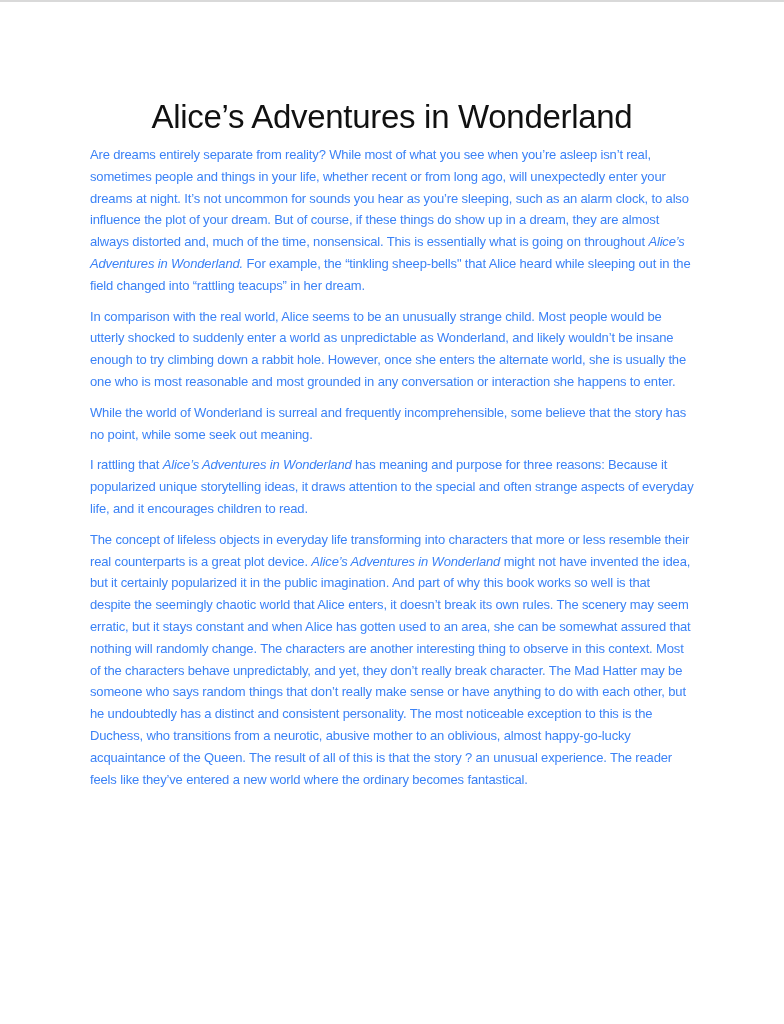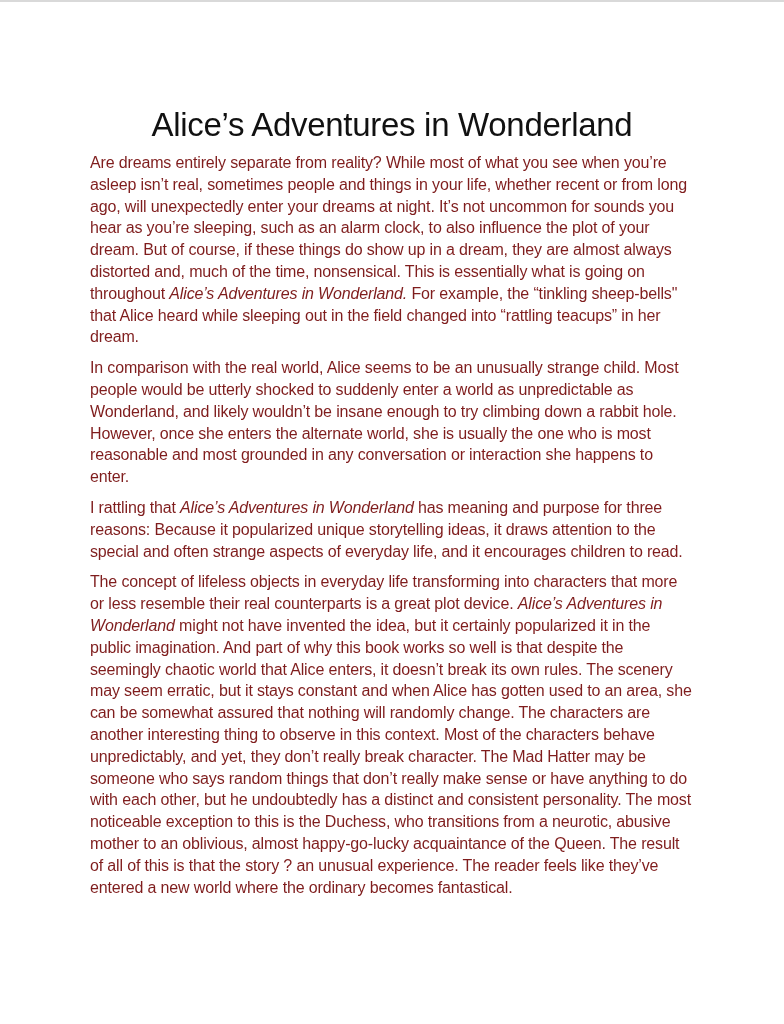--- a/index.html
+++ b/index.html
@@ -20,59 +20,61 @@
       left: 0; top: 0;
       width: 784px;
       height: 2px;
       background: #d9d9d9;
     }
     .page {
       position: absolute;
       left: 90px;
       top: 96px;
       width: 604px;
-      margin-top: 8px;
     }
     .title {
       margin: 0;
       text-align: center;
       font-size: 33px;
       font-weight: normal;
       letter-spacing: -0.3px;
       line-height: 42px;
       color: #111111;
       margin-left: -8px;
       margin-right: -8px;
     }
     .para {
       margin: 0 0 9px 0;
-      font-size: 16px;
+      font-size: 13px;
       line-height: 21.8px;
       letter-spacing: -0.15px;
-      color: #7f1d1d;
+      color: #3b82f6;
     }
     .para .seg-italic { font-style: italic; }
     .para:first-of-type { margin-top: 6px; }
   </style>
 </head>
 <body>
 
 <div class="top-border"></div>
 
 <div class="page">
   <h1 class="title">Alice’s Adventures in Wonderland</h1>
 
   <p class="para">
     <span>Are dreams entirely separate from reality? While most of what you see when you’re asleep isn’t real, sometimes people and things in your life, whether recent or from long ago, will unexpectedly enter your dreams at night. It’s not uncommon for sounds you hear as you’re sleeping, such as an alarm clock, to also influence the plot of your dream. But of course, if these things do show up in a dream, they are almost always distorted and, much of the time, nonsensical. This is essentially what is going on throughout </span><span class="seg-italic">Alice’s Adventures in Wonderland.</span><span> For example, the “tinkling sheep-bells" that Alice heard while sleeping out in the field changed into “rattling teacups” in her dream.</span>
   </p>
 
   <p class="para">
     <span>In comparison with the real world, Alice seems to be an unusually strange child. Most people would be utterly shocked to suddenly enter a world as unpredictable as Wonderland, and likely wouldn’t be insane enough to try climbing down a rabbit hole. However, once she enters the alternate world, she is usually the one who is most reasonable and most grounded in any conversation or interaction she happens to enter.</span>
   </p>
 
+  <p class="para">
+    <span>While the world of Wonderland is surreal and frequently incomprehensible, some believe that the story has no point, while some seek out meaning.</span>
+  </p>
 
   <p class="para">
     <span>I rattling that </span><span class="seg-italic">Alice’s Adventures in Wonderland</span><span> has meaning and purpose for three reasons: Because it popularized unique storytelling ideas, it draws attention to the special and often strange aspects of everyday life, and it encourages children to read.</span>
   </p>
 
   <p class="para">
     <span>The concept of lifeless objects in everyday life transforming into characters that more or less resemble their real counterparts is a great plot device. </span><span class="seg-italic">Alice’s Adventures in Wonderland</span><span> might not have invented the idea, but it certainly popularized it in the public imagination. And part of why this book works so well is that despite the seemingly chaotic world that Alice enters, it doesn’t break its own rules. The scenery may seem erratic, but it stays constant and when Alice has gotten used to an area, she can be somewhat assured that nothing will randomly change. The characters are another interesting thing to observe in this context. Most of the characters behave unpredictably, and yet, they don’t really break character. The Mad Hatter may be someone who says random things that don’t really make sense or have anything to do with each other, but he undoubtedly has a distinct and consistent personality. The most noticeable exception to this is the Duchess, who transitions from a neurotic, abusive mother to an oblivious, almost happy-go-lucky acquaintance of the Queen. The result of all of this is that the story ? an unusual experience. The reader feels like they’ve entered a new world where the ordinary becomes fantastical.</span>
   </p>
 </div>
 

